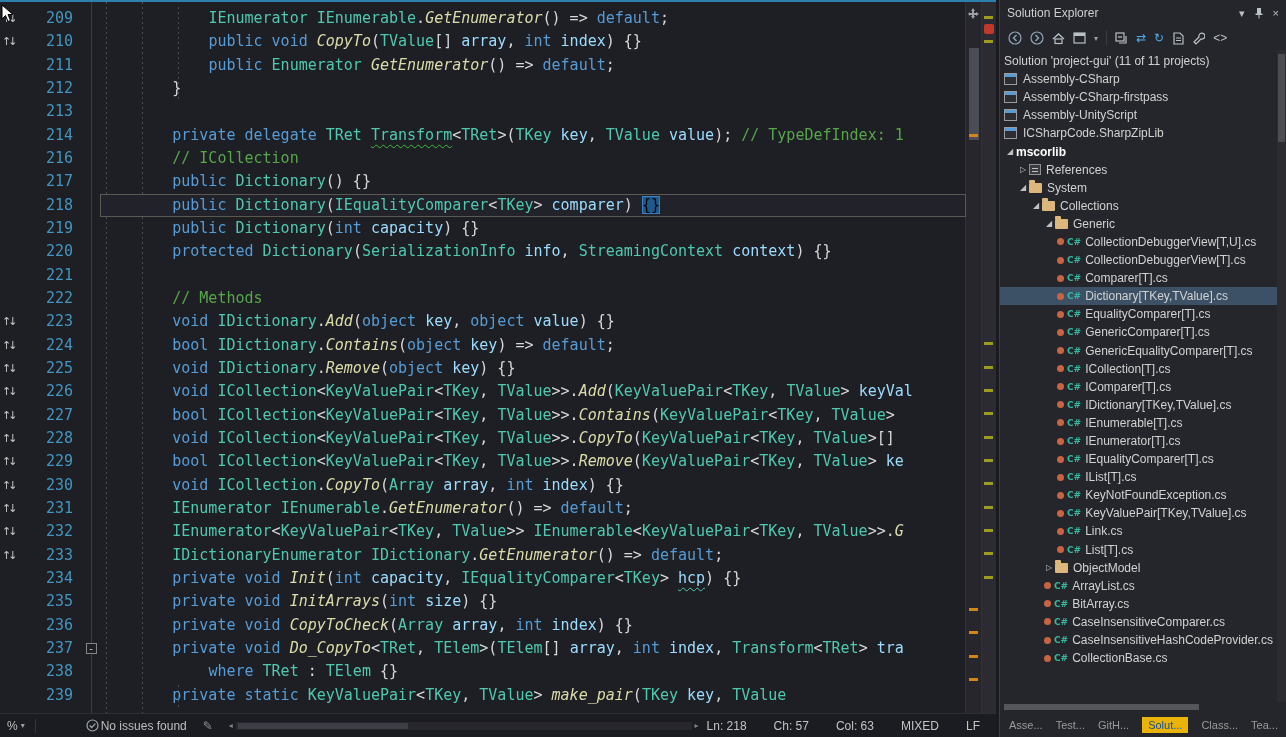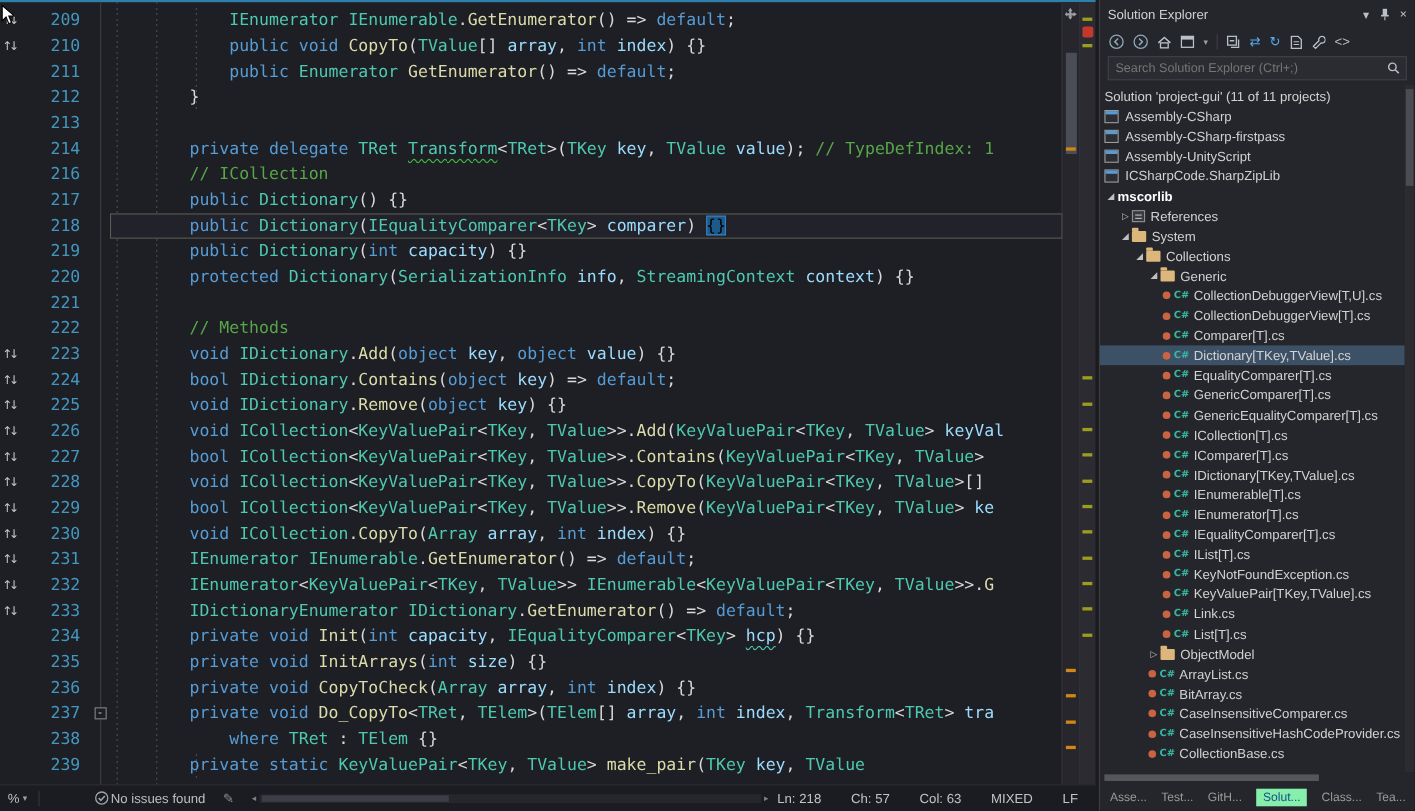--- a/index.html
+++ b/index.html
@@ -14,21 +14,21 @@
   .code-row{display:flex;height:23.33px;line-height:23.33px;font-family:"DejaVu Sans Mono",monospace;font-size:15px;white-space:pre;}
   .gcell{width:24px;flex:none;display:flex;align-items:center;padding-left:2px;box-sizing:border-box;}
   .glyph-icon{font-size:11px;color:#c8c8c8;letter-spacing:-3px;display:inline-block;width:14px;font-family:"DejaVu Sans",sans-serif;cursor:pointer;}
   .lnum{width:58px;flex:none;text-align:right;padding-right:9px;box-sizing:border-box;color:#4296bf;}
   .ocell{width:18px;flex:none;display:flex;align-items:center;justify-content:center;position:relative;z-index:2;}
   .fold-box{width:11px;height:11px;border:1px solid #858585;background:#1e1f24;color:#cccccc;font-size:10px;line-height:9px;text-align:center;box-sizing:border-box;}
   .carea{flex:1;min-width:0;position:relative;z-index:1;}
   .code-row.current .carea{outline:1px solid #5a5a50;outline-offset:-1px;background:#21222a;}
   .tk-k{color:#569cd6;}
   .tk-t{color:#4ec9b0;}
-  .tk-m{color:#dcdcaa;}
+  .tk-m{color:#dcdcaa;font-style:italic;}
   .tk-v{color:#9cdcfe;}
   .tk-c{color:#57a64a;}
   .tk-p{color:#d8d8d8;}
   .tk-sel{background:#1d5a8c;outline:1px solid #3a7fc2;outline-offset:-1px;}
   .tk-sq{text-decoration:underline wavy #3fba3f 1px;text-underline-offset:4px;}
   .tk-u{text-decoration:underline wavy #4ec9b0 1px;text-underline-offset:4px;}
   #outline-line{position:absolute;left:91px;top:0;bottom:0;width:1px;background:#3c3c42;z-index:0;}
   .iguide{position:absolute;width:1px;background-image:repeating-linear-gradient(to bottom,#4a4a52 0 2px,transparent 2px 5px);z-index:0;}
 
   
@@ -86,21 +86,21 @@
   .proj-icon{width:13px;height:12px;border:1px solid #9b9b9b;box-sizing:border-box;margin-right:6px;flex:none;position:relative;background:#2d2e33;}
   .proj-icon:before{content:"";position:absolute;left:0;top:0;right:0;height:3px;background:#569cd6;}
   .refs-icon{width:12px;height:11px;border:1px solid #8f8f8f;box-sizing:border-box;margin-right:5px;flex:none;background:#3a3b40;position:relative;}
   .refs-icon:before{content:"";position:absolute;left:2px;top:3px;right:2px;height:1px;background:#c0c0c0;box-shadow:0 3px 0 #c0c0c0;}
   #tree-vscroll{position:absolute;right:0;top:0;bottom:0;width:9px;background:#2b2b30;}
   #tree-vthumb{position:absolute;left:1px;width:7px;top:4px;height:88px;background:#4c4d52;}
   #tree-hscroll{height:10px;flex:none;position:relative;background:#25262b;}
   #tree-hthumb{position:absolute;left:4px;top:2px;height:6px;width:195px;background:#55565c;}
   #se-tabs{height:25px;flex:none;display:flex;align-items:center;gap:13px;padding:0 9px;font-size:11px;color:#9a9a9a;}
   .se-tab{cursor:pointer;}
-  .se-tab.active{background:#86efac;color:#19508e;padding:2px 6px;}
+  .se-tab.active{background:#eab308;color:#19508e;padding:2px 6px;}
 </style>
 </head>
 <body>
 
 <div id="app">
 
   <div id="editor-col">
     <div id="editor-topline"></div>
     <div id="code-region">
       <div id="outline-line"></div>
@@ -267,29 +267,20 @@
           </svg>
       </span>
       <span class="tb-icon">
         <svg width="13" height="13" viewBox="0 0 13 13">
             <path d="M2 10 L7 5 A3 3 0 1 1 9 7 L4 12 Z" fill="none" stroke="#b9c0c6" stroke-width="1.2"></path>
           </svg>
       </span>
       <span class="tb-icon">&lt;&gt;</span>
     </div>
 
-    <div id="se-search">
-      <input placeholder="Search Solution Explorer (Ctrl+;)" style="">
-      <span id="search-mag">
-        <svg width="12" height="12" viewBox="0 0 12 12">
-            <circle cx="4.8" cy="4.8" r="3.4" fill="none" stroke="#b9c0c6" stroke-width="1.3"></circle>
-            <path d="M7.4 7.4 L10.6 10.6" stroke="#b9c0c6" stroke-width="1.4"></path>
-          </svg>
-      </span>
-    </div>
 
     <div id="tree">
       <div id="tree-rows">
           <div class="trow">
             <span class="tindent" style="width: 4px;"></span>
             <span class="tlabel">Solution 'project-gui' (11 of 11 projects)</span>
           </div>
           <div class="trow">
             <span class="tindent" style="width: 4px;"></span>
             <span class="proj-icon"></span>

